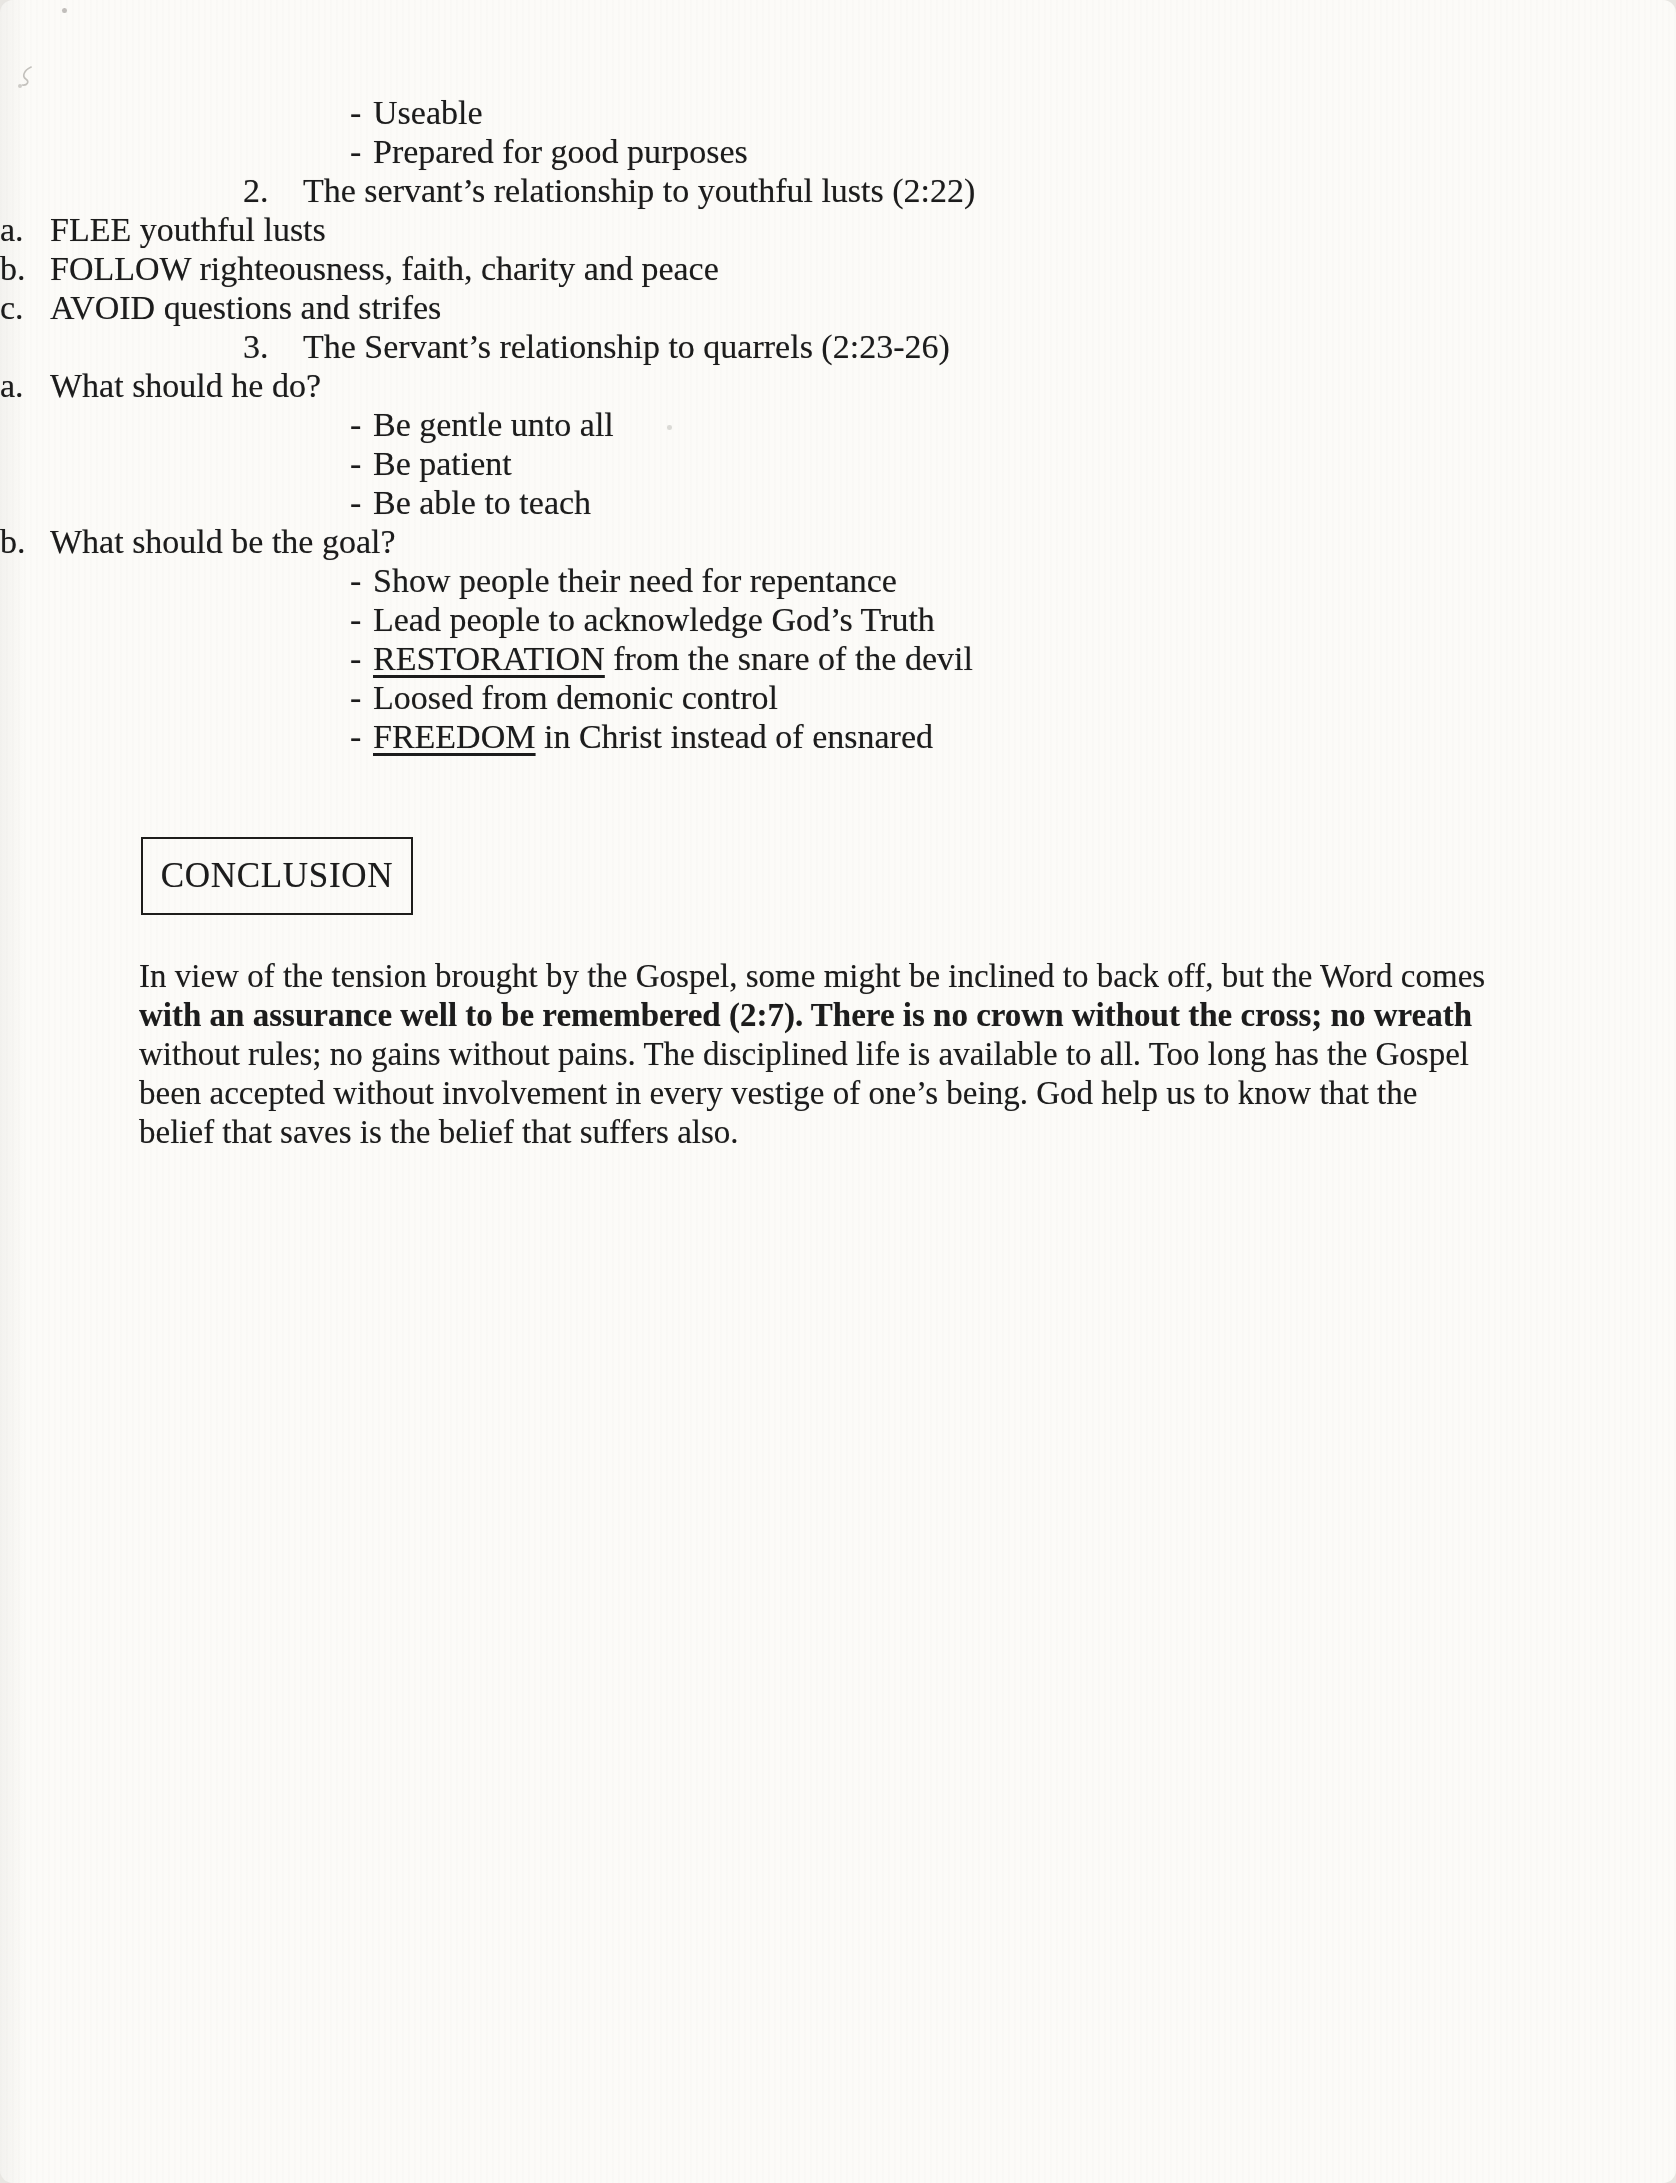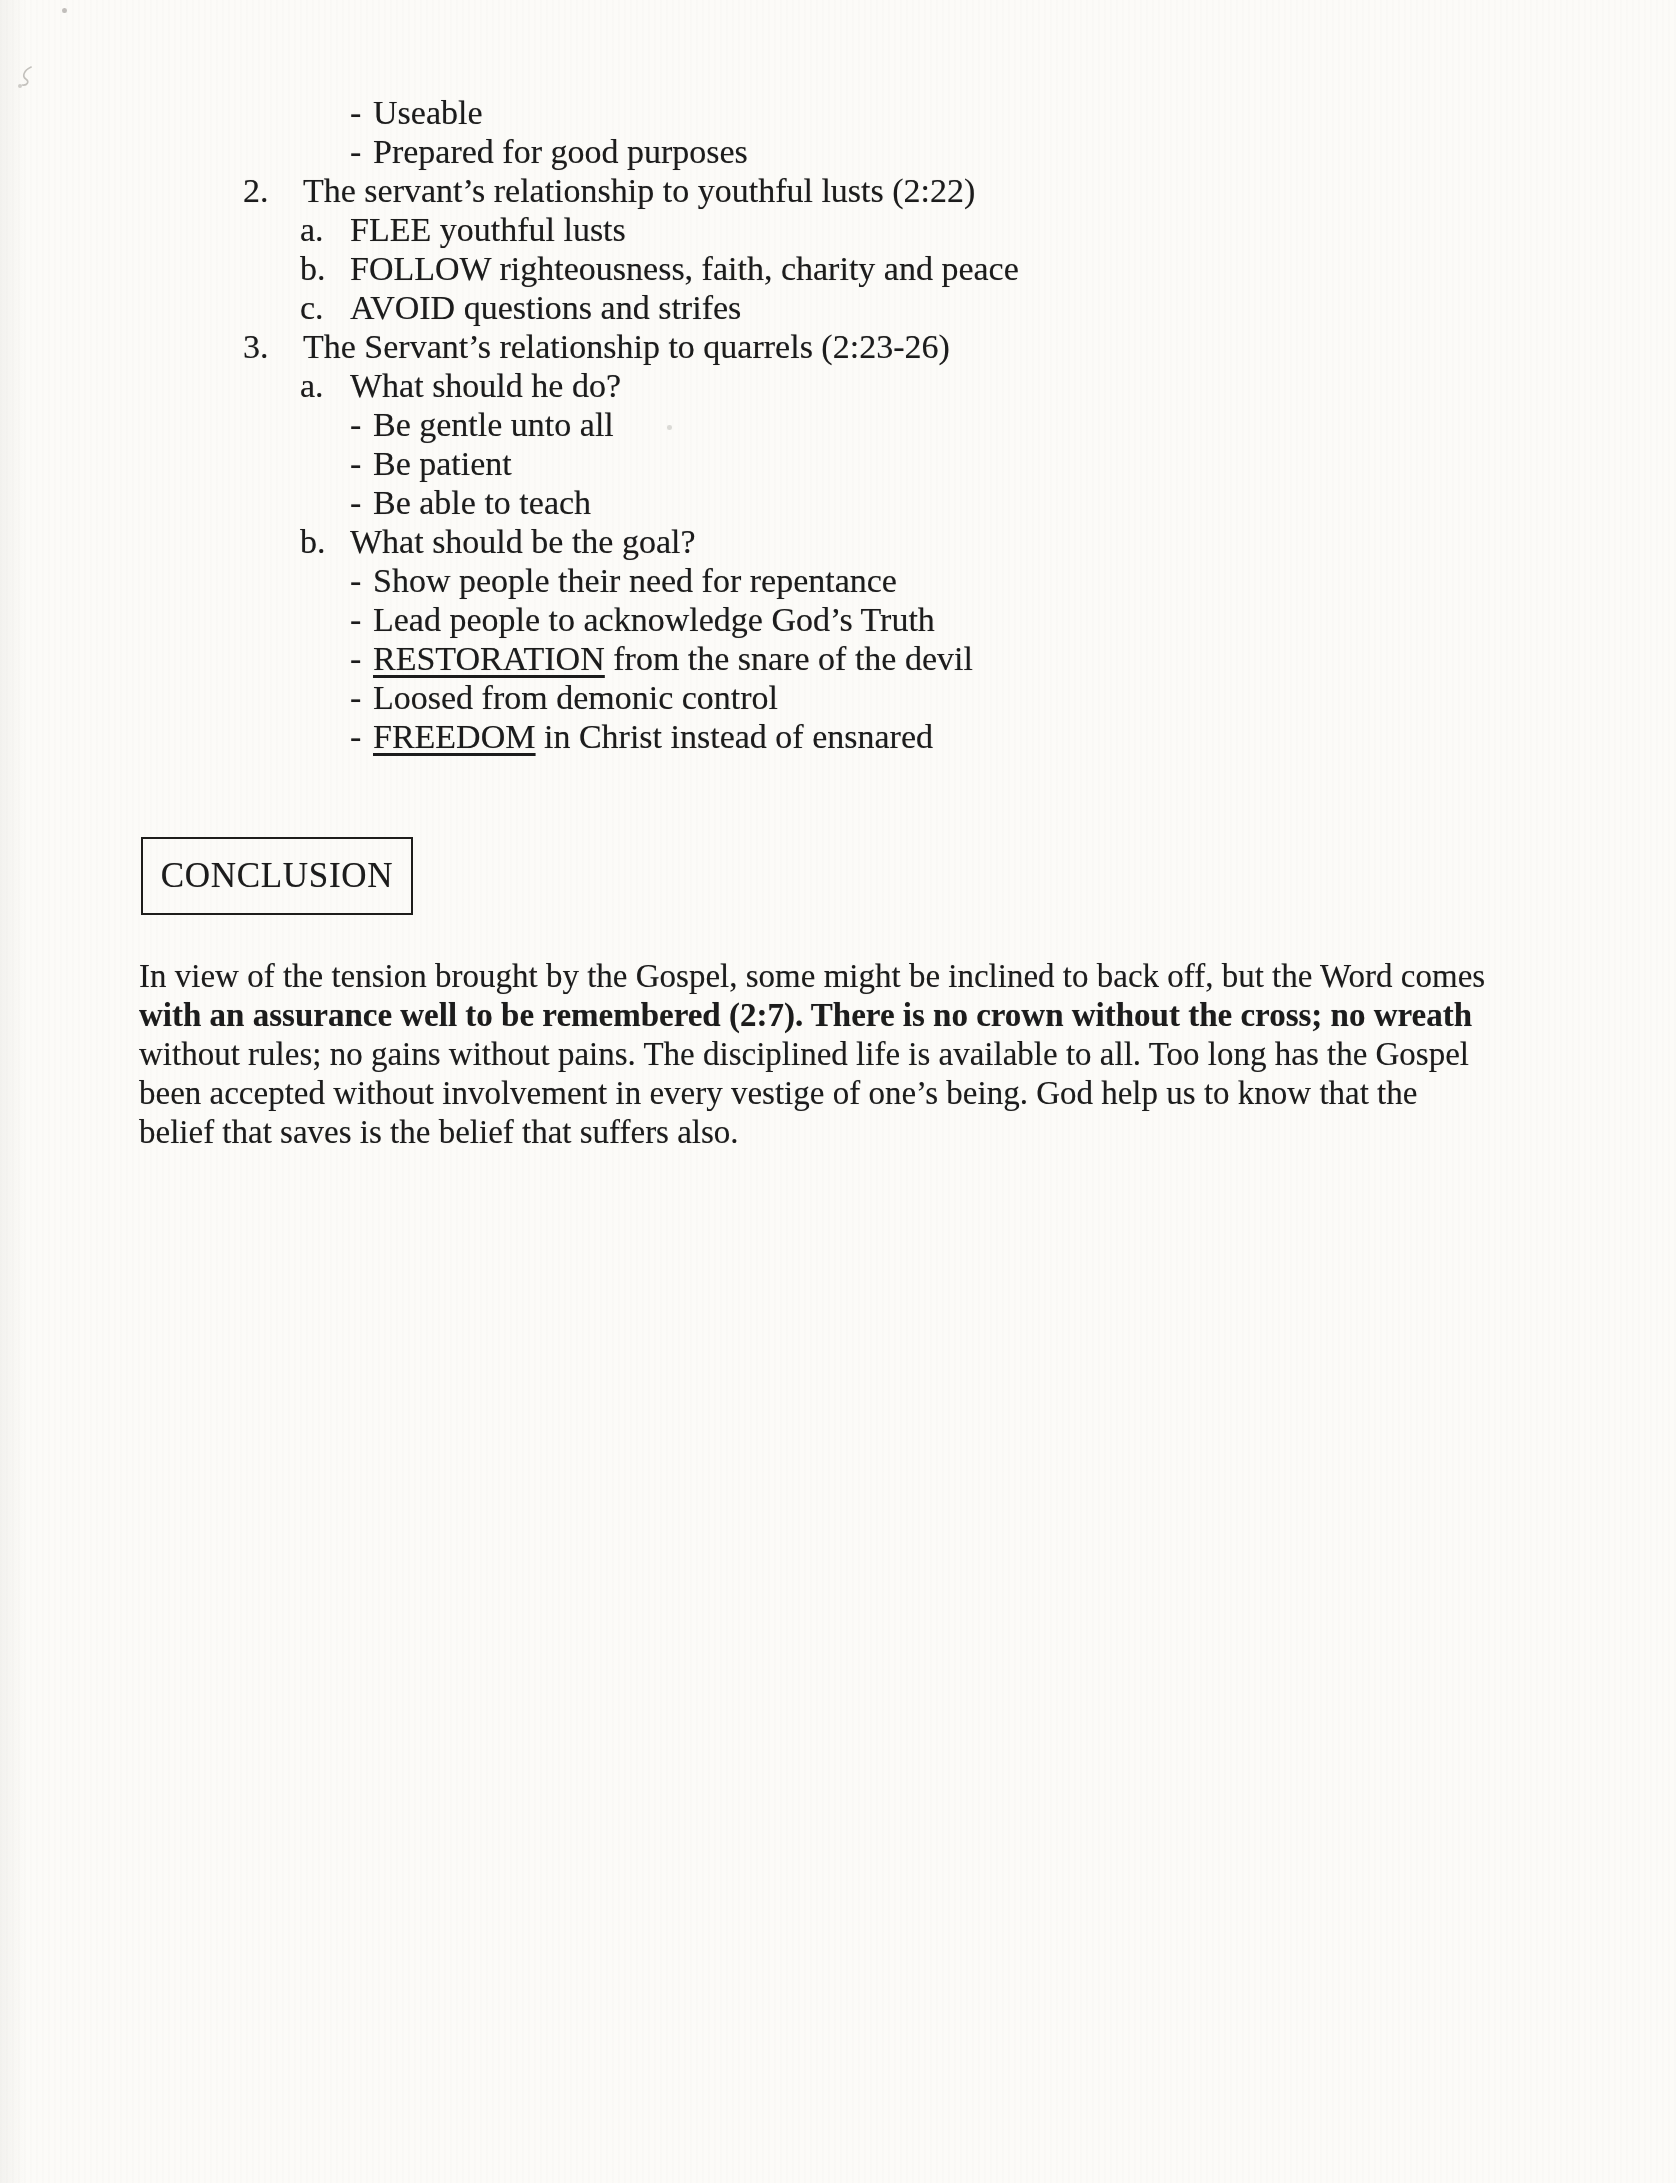--- a/index.html
+++ b/index.html
@@ -4,20 +4,21 @@
 <style>
   html,body{margin:0;padding:0;background:#e8e6e2;}
   .page{
     position:relative;
     width:1676px;
     height:2183px;
     background:#fcfbf8;
     overflow:hidden;
     font-family:"Liberation Serif", serif;
     color:#1c1c1c;
+    border-radius:13px;
   }
   
   .texture{
     position:absolute;inset:0;
     background:
       repeating-linear-gradient(90deg, rgba(60,60,55,0.012) 0 2px, rgba(0,0,0,0) 2px 6px),
       linear-gradient(90deg, rgba(0,0,0,0.03) 0 4px, rgba(0,0,0,0) 27px);
     pointer-events:none;
   }
   .outline{
@@ -25,21 +26,21 @@
     top:93px;left:0;width:1676px;
   }
   .line{
     height:39px;line-height:39px;
     font-size:34px;
     white-space:nowrap;
     text-shadow:0 0 0.7px rgba(25,25,25,0.45);
   }
   .l-dash{padding-left:350px;}
   .l-num{padding-left:243px;}
-  .l-let{padding-left:300px;}
+  .l-let{}
   .mk{display:inline-block;}
   .mk-dash{width:23px;}
   .mk-num{width:60px;}
   .mk-let{width:50px;}
   .u{
     text-decoration:underline;
     text-decoration-thickness:2.7px;
     text-underline-offset:5.4px;
   }
   .conclusion-box{

